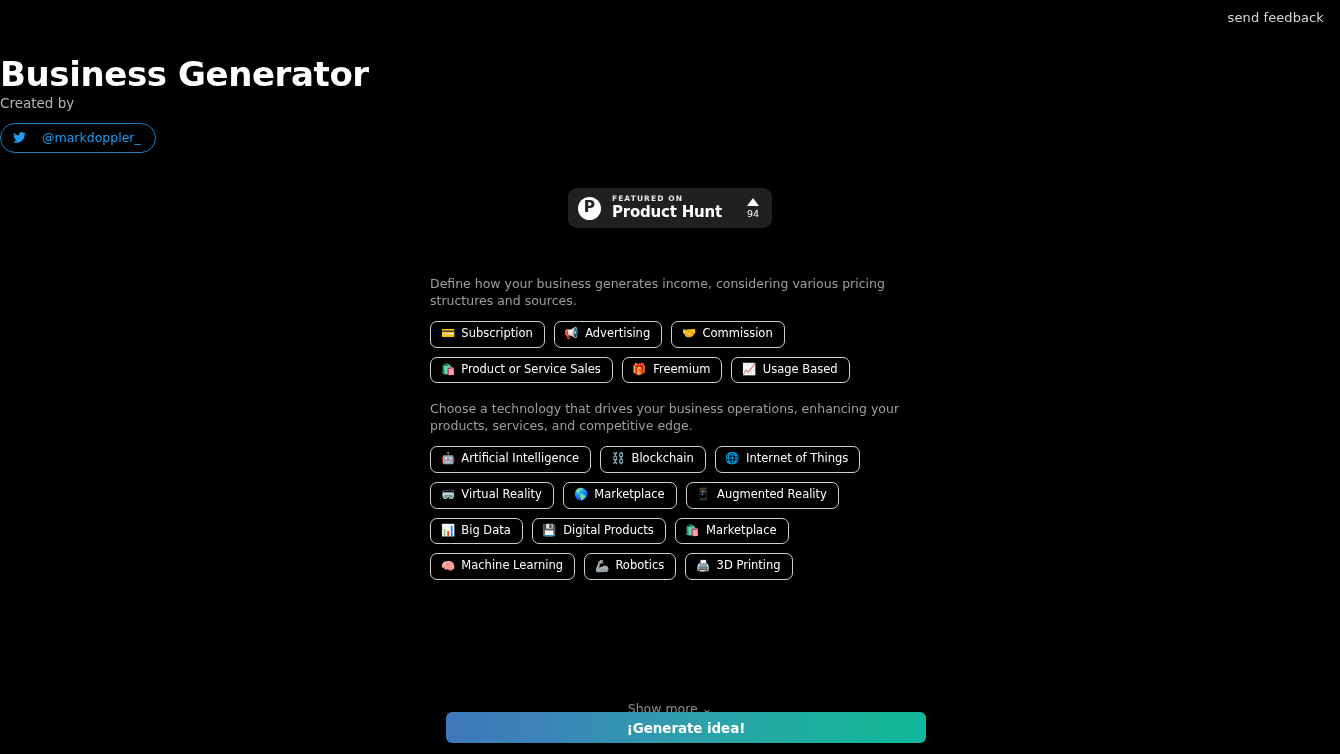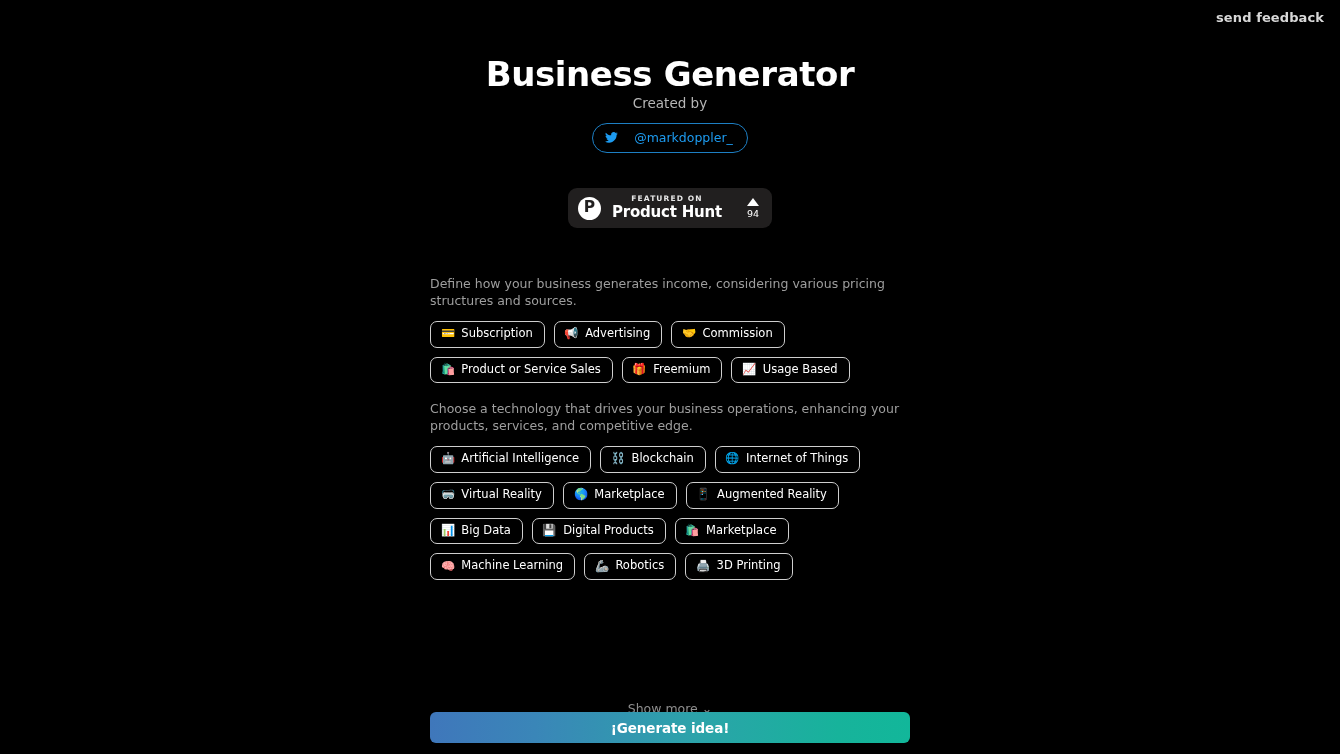--- a/index.html
+++ b/index.html
@@ -17,28 +17,27 @@
 
   
   .feedback-bar {
     position: absolute;
     top: 10px;
     right: 16px;
     font-size: 13px;
     color: #d8d8d8;
     letter-spacing: 0.1px;
     cursor: pointer;
-    font-weight: bold;
   }
 
   
   .header {
     width: 100%;
     padding-top: 55px;
-    text-align: center;
+    text-align: left;
   }
   .app-title {
     font-size: 34px;
     font-weight: bold;
     letter-spacing: -0.4px;
     color: #ffffff;
     line-height: 1.15;
   }
   .created-by {
     margin-top: 1px;
@@ -188,20 +187,21 @@
     height: 31px;
     border: none;
     border-radius: 6px;
     background: linear-gradient(90deg, #3f77bb 0%, #3a86b8 22%, #2ca3aa 55%, #17b39b 85%, #12b79a 100%);
     color: #ffffff;
     font-family: "DejaVu Sans", "Liberation Sans", sans-serif;
     font-size: 13.5px;
     font-weight: bold;
     cursor: pointer;
     letter-spacing: -0.1px;
+    margin-left: 16px;
   }
 </style>
 </head>
 <body>
 
 <div class="feedback-bar">send feedback</div>
 
 <div class="header">
   <h1 class="app-title">Business Generator</h1>
   <div class="created-by">Created by</div>

